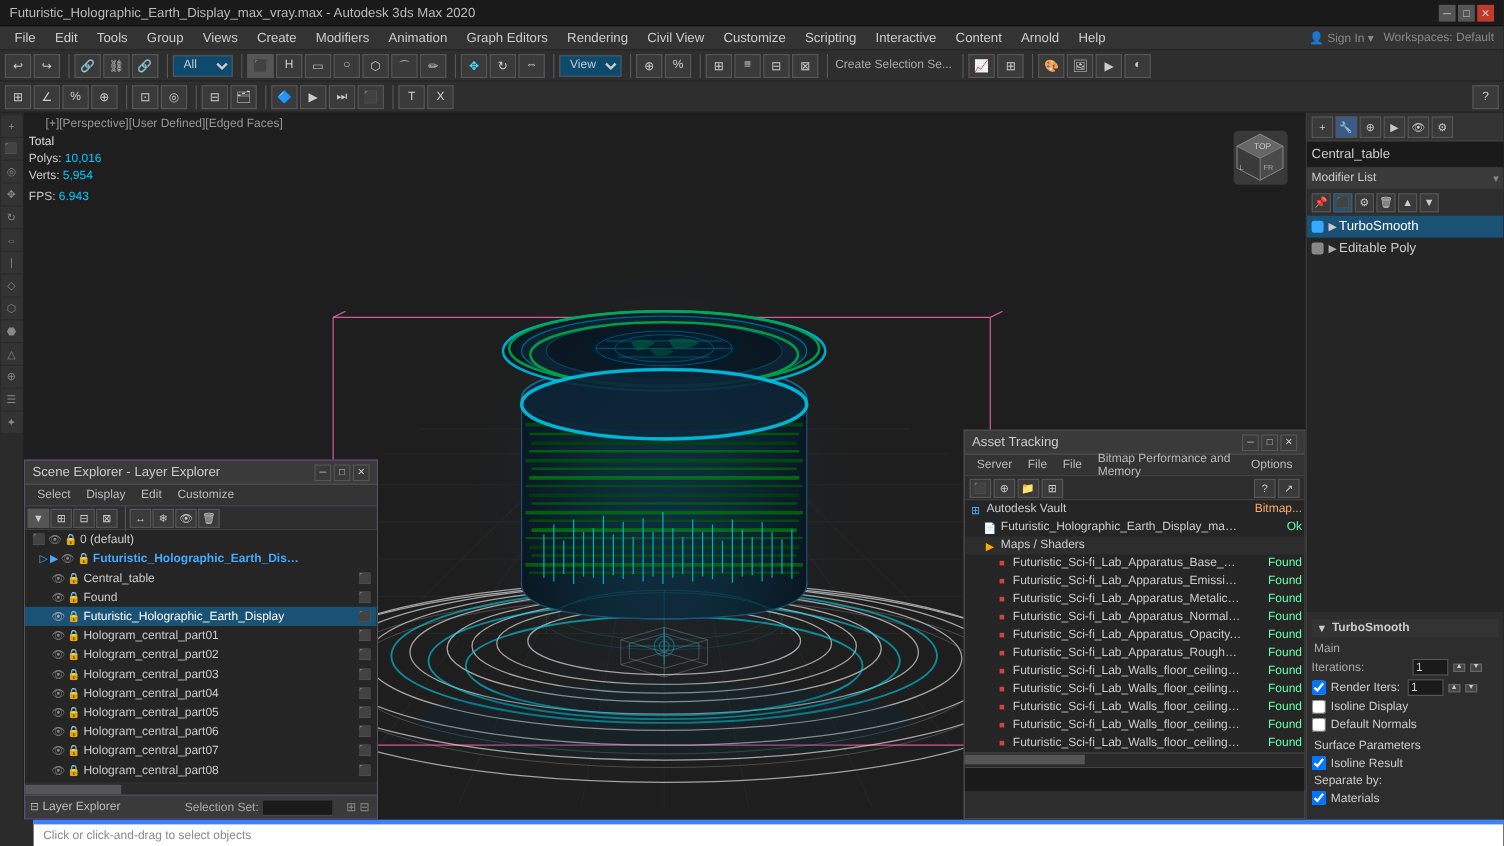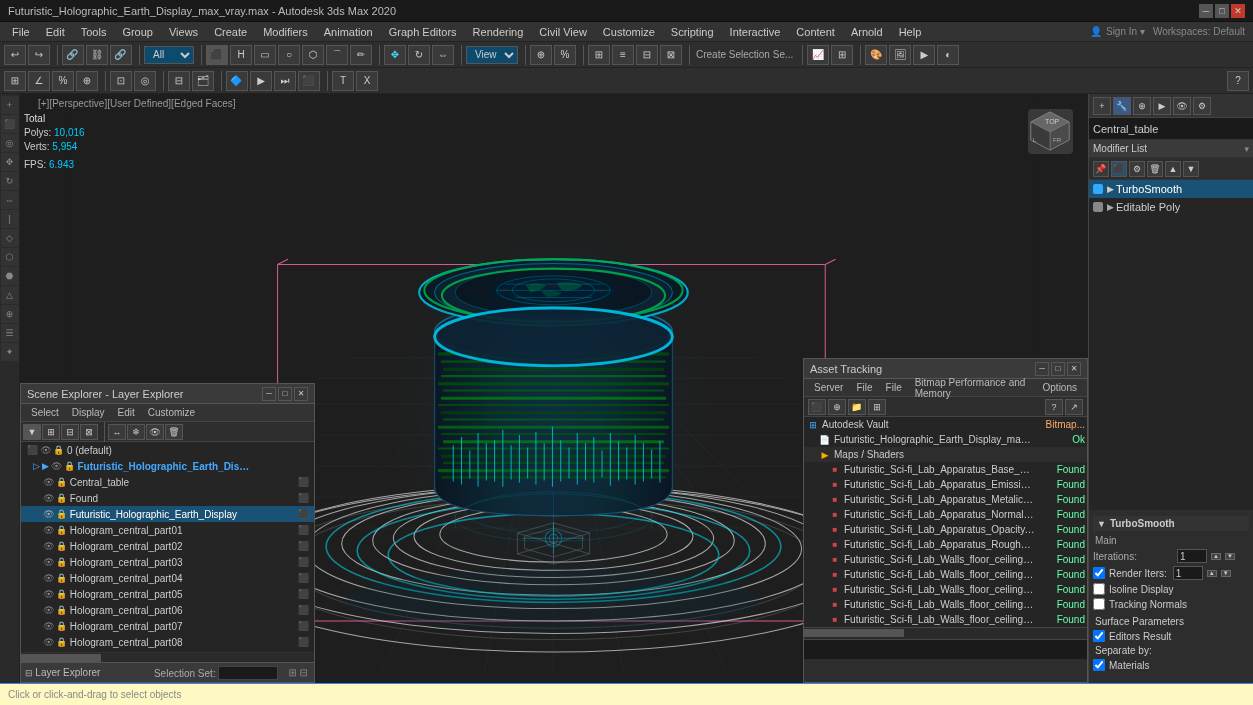--- a/index.html
+++ b/index.html
@@ -92,21 +92,21 @@
     .ap-row .ap-icon { width: 14px; height: 14px; margin-right: 2px; display: inline-flex; align-items: center; justify-content: center; font-size: 9px; }
     .ap-row .ap-name { font-size: 10px; color: #ccc; flex: 1; overflow: hidden; white-space: nowrap; text-overflow: ellipsis; }
     .ap-row .ap-status { font-size: 10px; color: #6fa; width: 50px; text-align: right; }
     .ap-row .ap-status-ok { color: #6fa; }
     .ap-row .ap-status-logged { color: #fa6; }
     #ap-scroll { height: 12px; background: #2a2a2a; border-top: 1px solid #444; }
     #ap-input { height: 20px; background: #1a1a1a; border-top: 1px solid #444; display: flex; align-items: center; padding: 0 4px; }
     #ap-input input { flex: 1; background: #1a1a1a; border: none; color: #ccc; font-size: 10px; outline: none; }
 
     
-    #statusbar { height: 22px; background: #fef9c3; border-top: 1px solid #3b82f6; display: flex; align-items: center; padding: 0 8px; gap: 8px; }
+    #statusbar { height: 22px; background: #ffffff; border-top: 4px solid #3b82f6; display: flex; align-items: center; padding: 0 8px; gap: 8px; margin-left: 28px; }
     #statusbar .status-text { font-size: 10px; color: #888; }
 
     
     #nav-cube { position: absolute; top: 10px; right: 10px; width: 55px; height: 55px; z-index: 15; }
 
     
     ::-webkit-scrollbar { width: 8px; height: 8px; }
     ::-webkit-scrollbar-track { background: #2a2a2a; }
     ::-webkit-scrollbar-thumb { background: #555; }
     .se-hscroll { height: 10px; background: #2a2a2a; border-top: 1px solid #333; position: relative; }
@@ -800,28 +800,28 @@
           <input type="text" class="prop-spinner" style="width: 30px; margin-left: 2px;" value="1">
           <button style="width:10px;height:7px;background:#444;border:1px solid #666;font-size:6px;color:#ccc;cursor:pointer;padding:0;display:flex;align-items:center;justify-content:center;">▲</button>
           <button style="width:10px;height:7px;background:#444;border:1px solid #666;font-size:6px;color:#ccc;cursor:pointer;padding:0;display:flex;align-items:center;justify-content:center;">▼</button>
         </div>
         <div class="prop-row">
           <input type="checkbox" class="prop-checkbox" style="">
           <span class="prop-checkbox-label">Isoline Display</span>
         </div>
         <div class="prop-row">
           <input type="checkbox" class="prop-checkbox" style="">
-          <span class="prop-checkbox-label">Tracking Normals</span>
+          <span class="prop-checkbox-label">Default Normals</span>
         </div>
       </div>
       <div class="prop-subgroup">
         <div style="font-size:10px;color:#ccc;margin-bottom:3px;padding-left:2px;">Surface Parameters</div>
         <div class="prop-row">
           <input type="checkbox" class="prop-checkbox" checked="" style="">
-          <span class="prop-checkbox-label">Editors Result</span>
+          <span class="prop-checkbox-label">Isoline Result</span>
         </div>
         <div class="prop-row">
           <span class="prop-checkbox-label" style="margin-left:2px;">Separate by:</span>
         </div>
         <div class="prop-row">
           <input type="checkbox" class="prop-checkbox" checked="" style="">
           <span class="prop-checkbox-label">Materials</span>
         </div>
       </div>
     </div>

